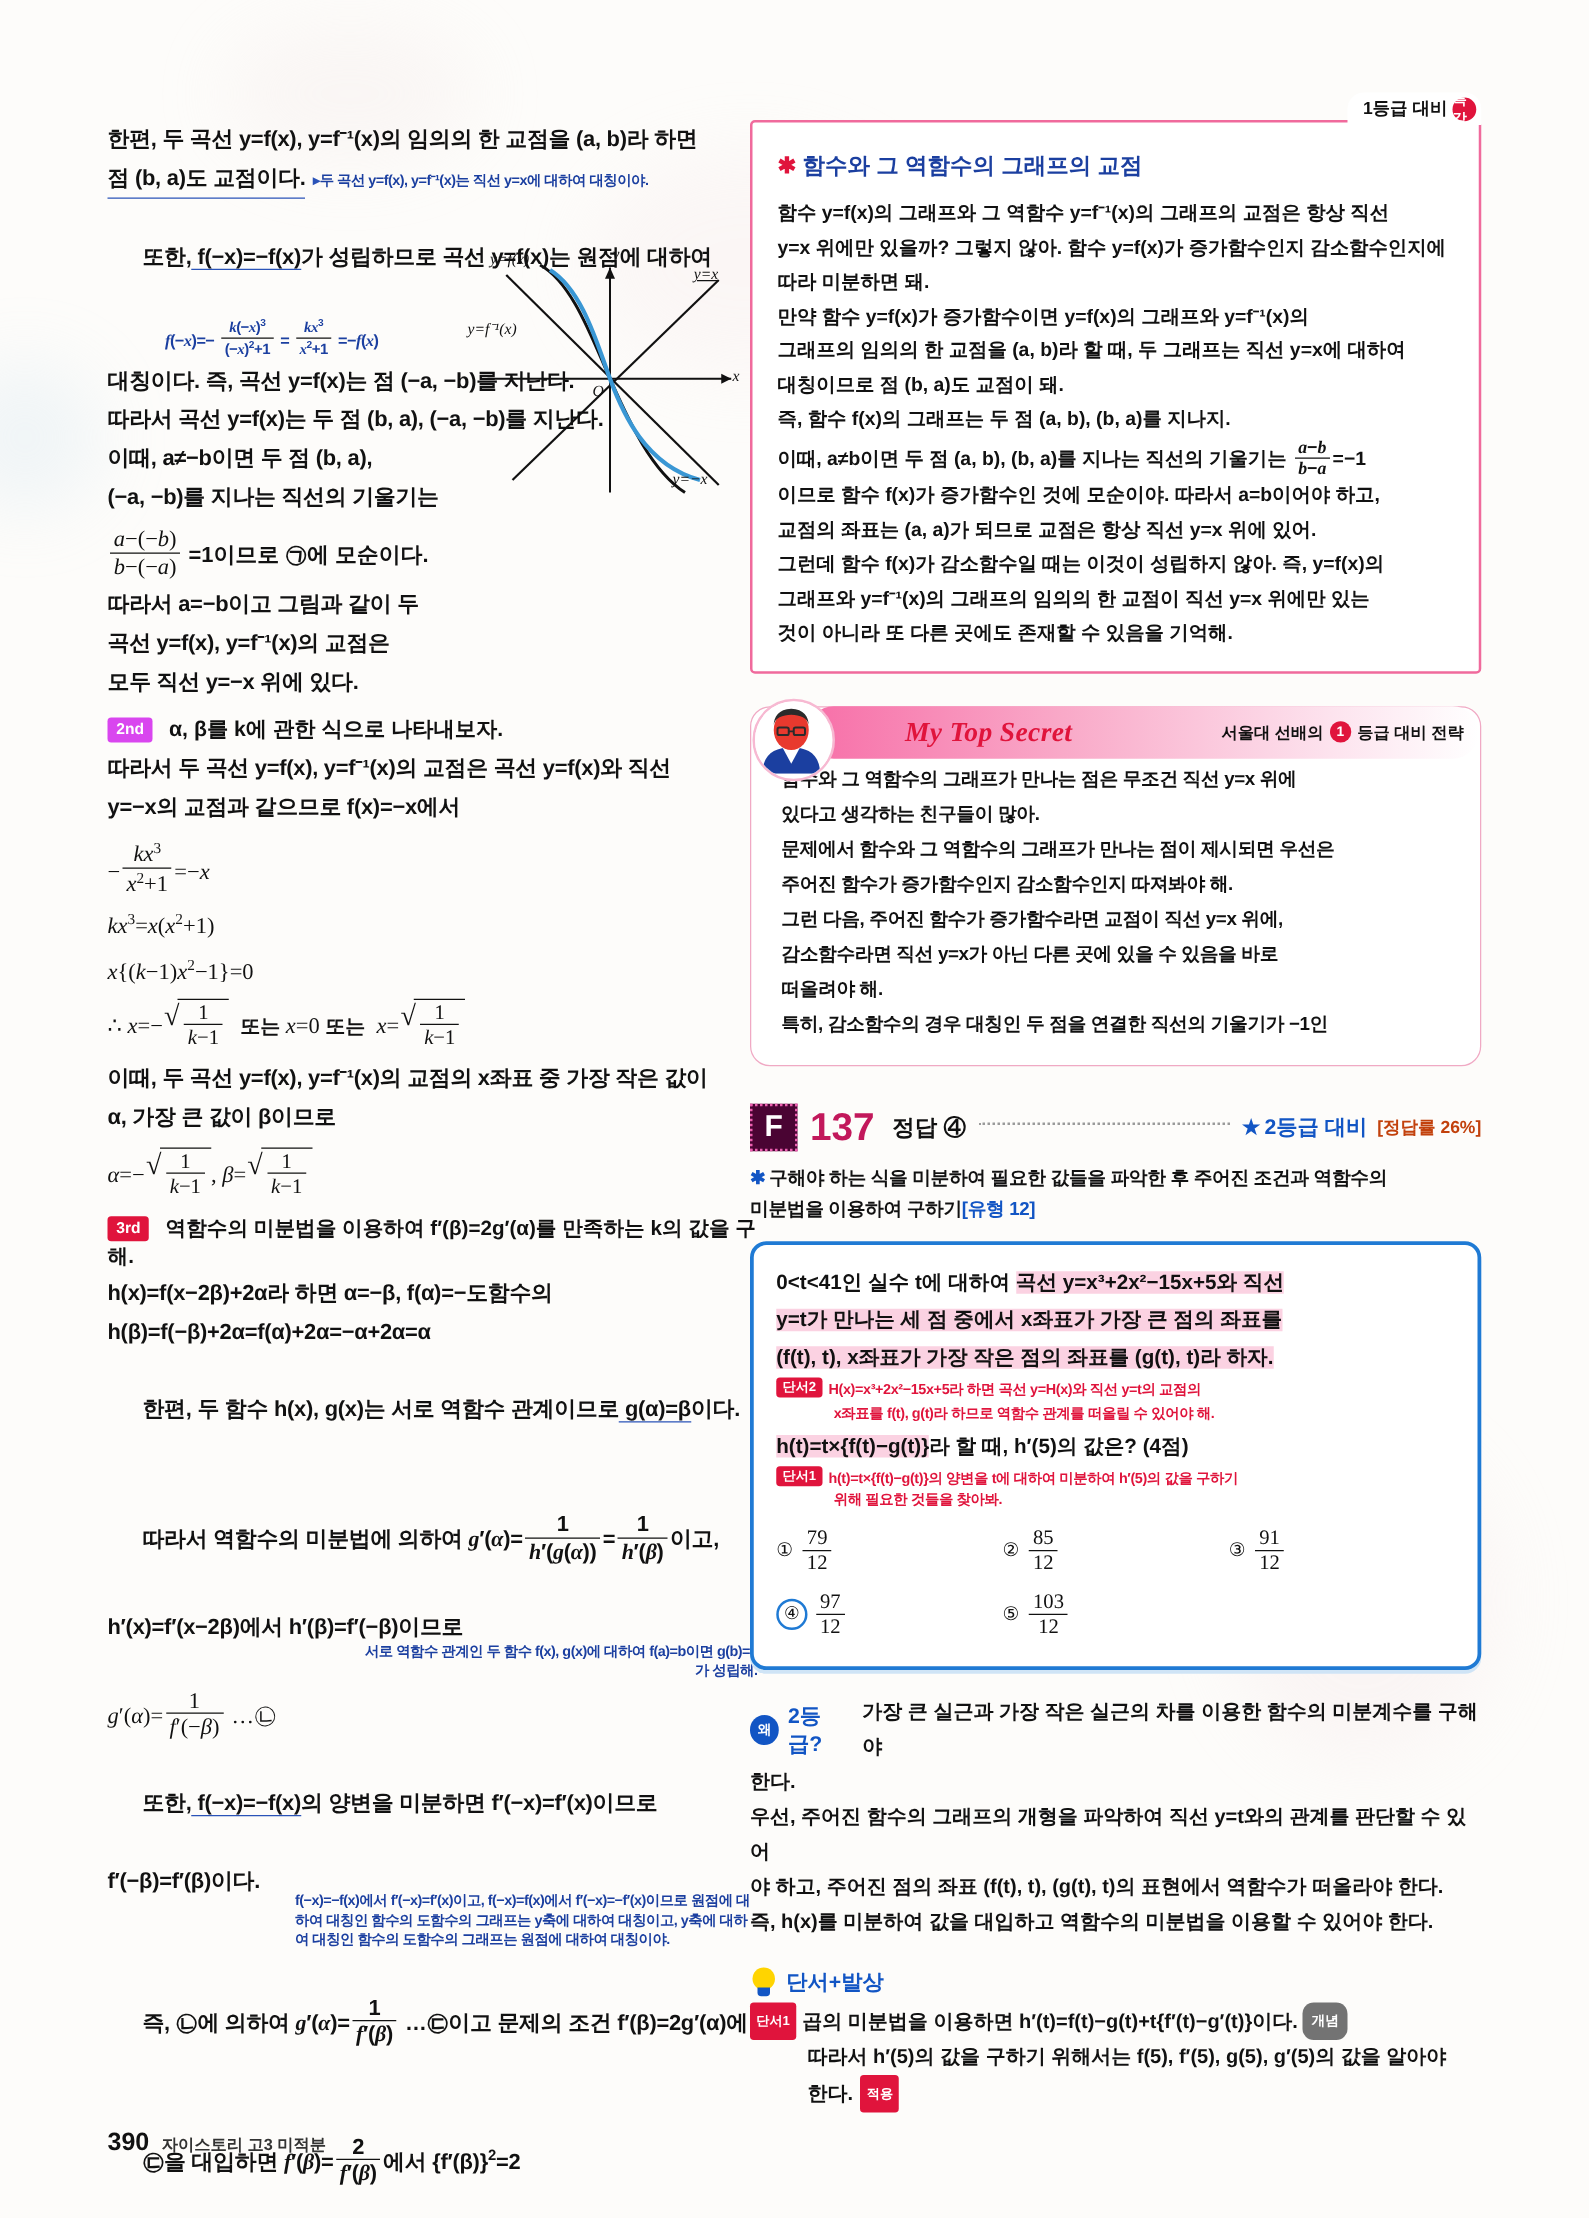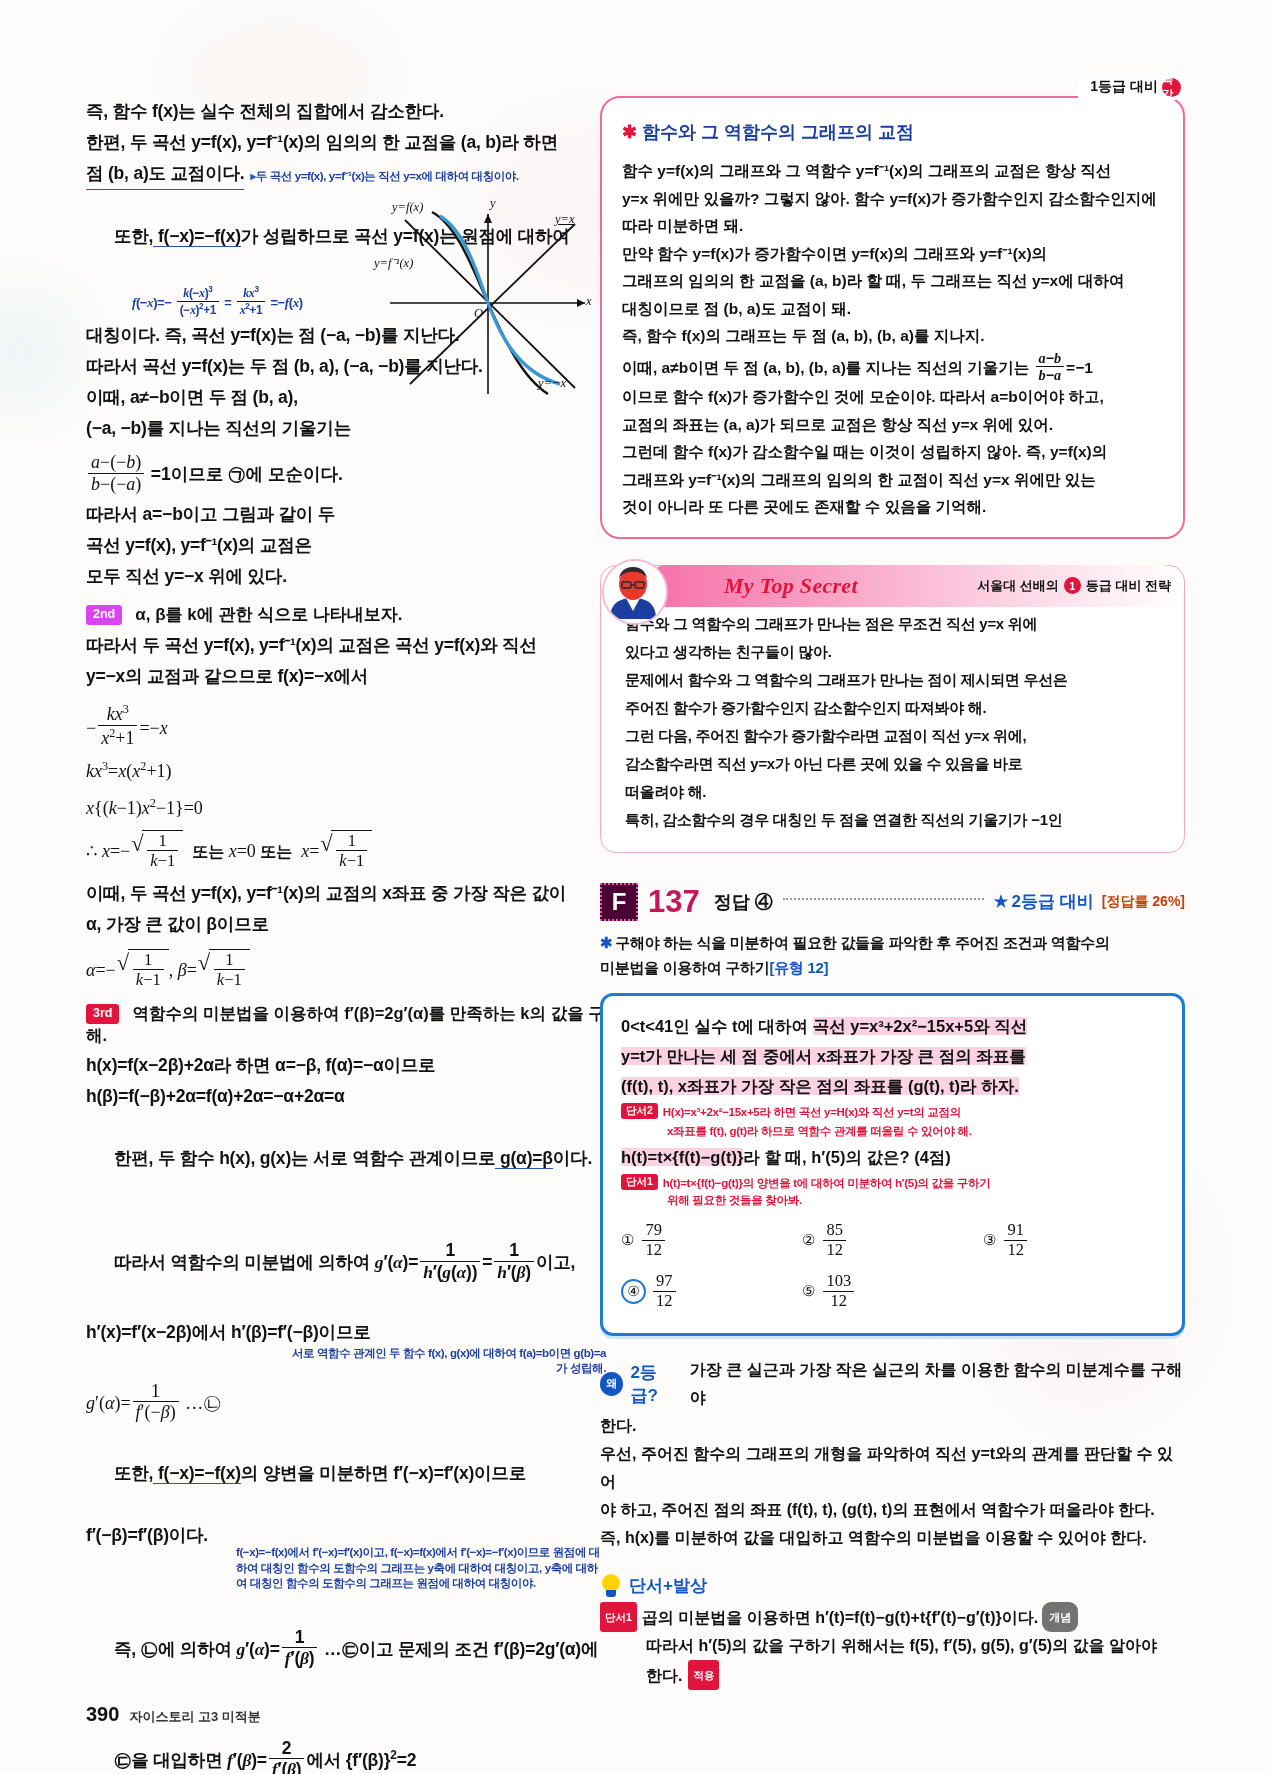--- a/index.html
+++ b/index.html
@@ -57,21 +57,21 @@
   }
   .chip.blue{background:#d946ef;}
   .chip.red{background:#e0143c;}
 
   
   .fig{position:absolute;left:370px;top:206px;width:232px;height:195px;}
   .figlab{position:absolute;font-size:12.5px;font-style:italic;}
 
   
   .pinkbox{
-    position:relative;border:2px solid #f06a9c;border-radius:20px;
+    position:relative;border:2px solid #f06a9c;border-radius:4px;
     background:#fff;padding:22px 20px 16px 20px;
   }
   .pinkTab{
     position:absolute;right:-2px;top:-24px;height:26px;
     background:#fff;border-radius:13px 13px 0 0;
     display:flex;align-items:center;gap:4px;padding:0 4px 0 12px;
     font-family:"Liberation Sans",sans-serif;font-weight:700;font-size:14px;color:#111;
   }
   .tabBadge{
     background:#e0143c;color:#fff;border-radius:50%;
@@ -213,21 +213,20 @@
 <body>
 
 <div class="page">
   <div class="blotch b1"></div>
   <div class="blotch b2"></div>
   <div class="blotch b3"></div>
   <div class="blotch b4"></div>
 
   <div class="colL">
 
-    <div class="ln ko">즉, 함수 f(x)는 실수 전체의 집합에서 감소한다.</div>
     <div class="ln ko">한편, 두 곡선 y=f(x), y=f⁻¹(x)의 임의의 한 교점을 (a, b)라 하면</div>
 
     <div style="display:flex;align-items:flex-end;">
       <div class="ln ko" style="border-bottom:1.6px solid #2a53b8;display:inline-block;">점 (b, a)도 교점이다.</div>
       <div class="note" style="margin:0 0 6px 6px;max-width:330px;">
         <span style="color:#2a53b8;">▸</span><span>두 곡선 y=f(x), y=f⁻¹(x)는 직선 y=x에 대하여 대칭이야.</span>
       </div>
     </div>
 
     <div class="ln ko">
@@ -285,21 +284,21 @@
     <div class="mathline" style="margin:9px 0 2px;">
       <i class="v">α</i>=−<span class="rad"><span class="body"><span class="frac fracS"><span class="n">1</span><span class="d"><i class="v">k</i>−1</span></span></span></span>,
       <i class="v">β</i>=<span class="rad"><span class="body"><span class="frac fracS"><span class="n">1</span><span class="d"><i class="v">k</i>−1</span></span></span></span>
     </div>
 
     <div style="margin-top:14px;">
       <span class="chip red">3rd</span>
       <span class="ko" style="font-size:16.5px;">역함수의 미분법을 이용하여 f′(β)=2g′(α)를 만족하는 k의 값을 구해.</span>
     </div>
 
-    <div class="ln ko" style="margin-top:3px;">h(x)=f(x−2β)+2α라 하면 α=−β, f(α)=−α이므로</div>
+    <div class="ln ko" style="margin-top:3px;">h(x)=f(x−2β)+2α라 하면 α=−β, f(α)=−도함수의</div>
     <div class="ln ko">h(β)=f(−β)+2α=f(α)+2α=−α+2α=α</div>
     <div class="ln ko">
       한편, 두 함수 h(x), g(x)는 서로 역함수 관계이므로<span class="uline"> g(α)=β</span>이다.
     </div>
 
     <div class="ln ko" style="margin-top:4px;">
       따라서 역함수의 미분법에 의하여 <i class="v">g</i>′(<i class="v">α</i>)=<span class="frac"><span class="n">1</span><span class="d"><i class="v">h</i>′(<i class="v">g</i>(<i class="v">α</i>))</span></span>=<span class="frac"><span class="n">1</span><span class="d"><i class="v">h</i>′(<i class="v">β</i>)</span></span>이고,
     </div>
     <div class="ln ko" style="margin-top:4px;">h′(x)=f′(x−2β)에서 h′(β)=f′(−β)이므로</div>
 

